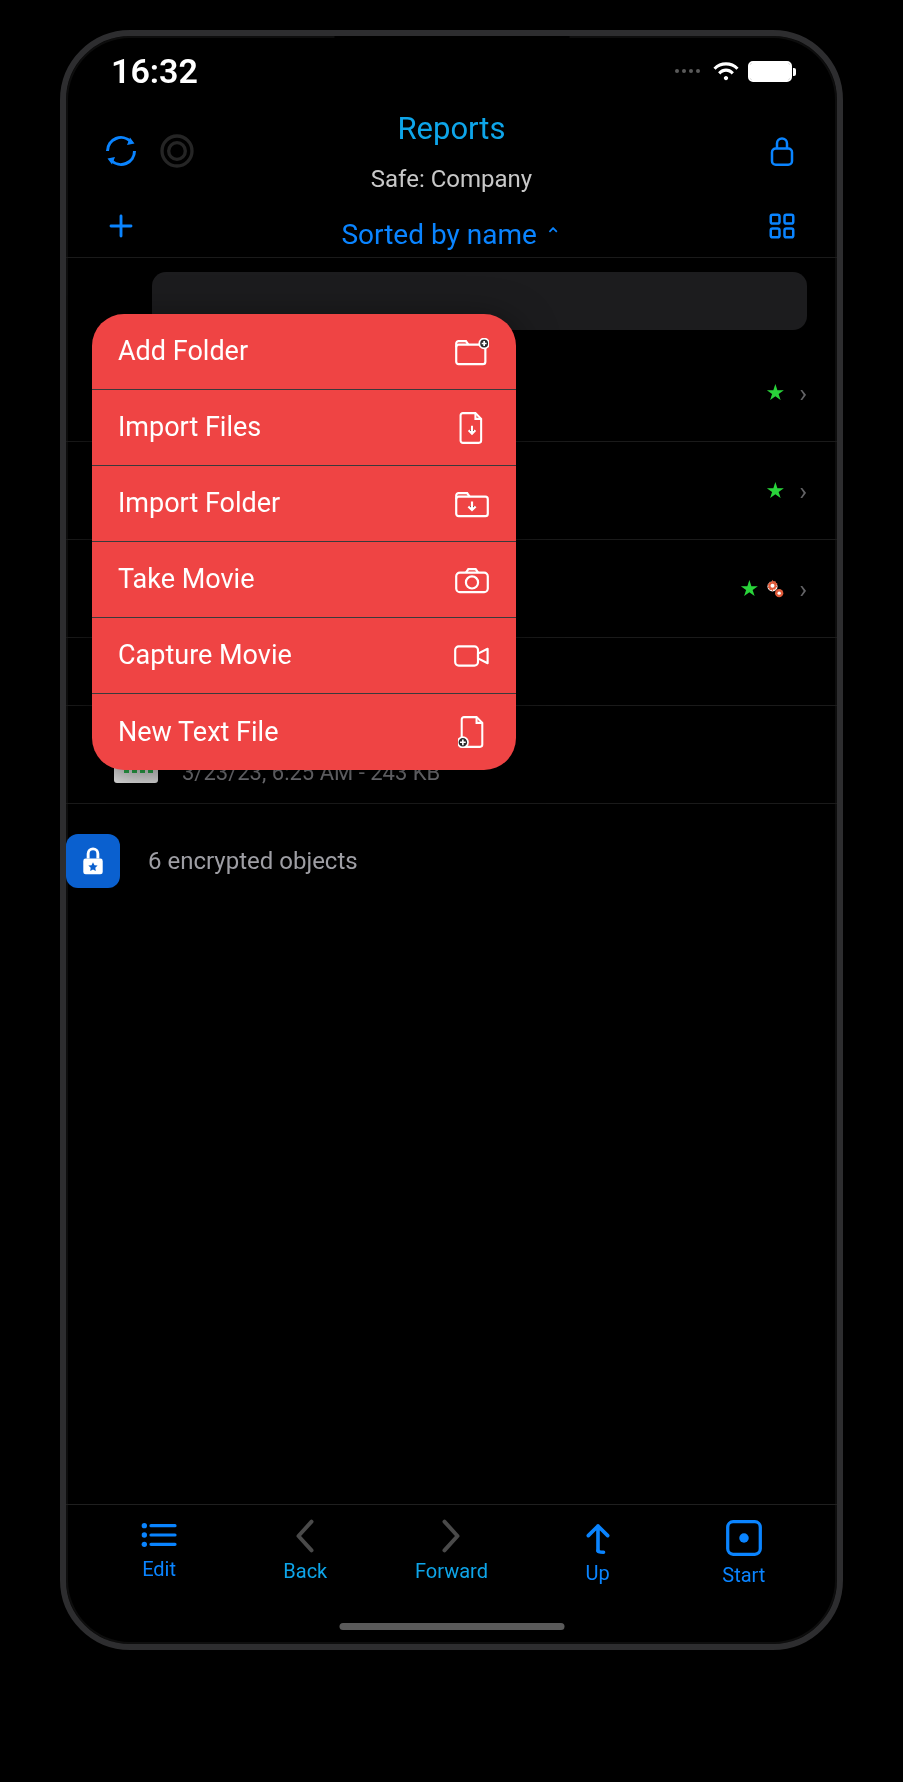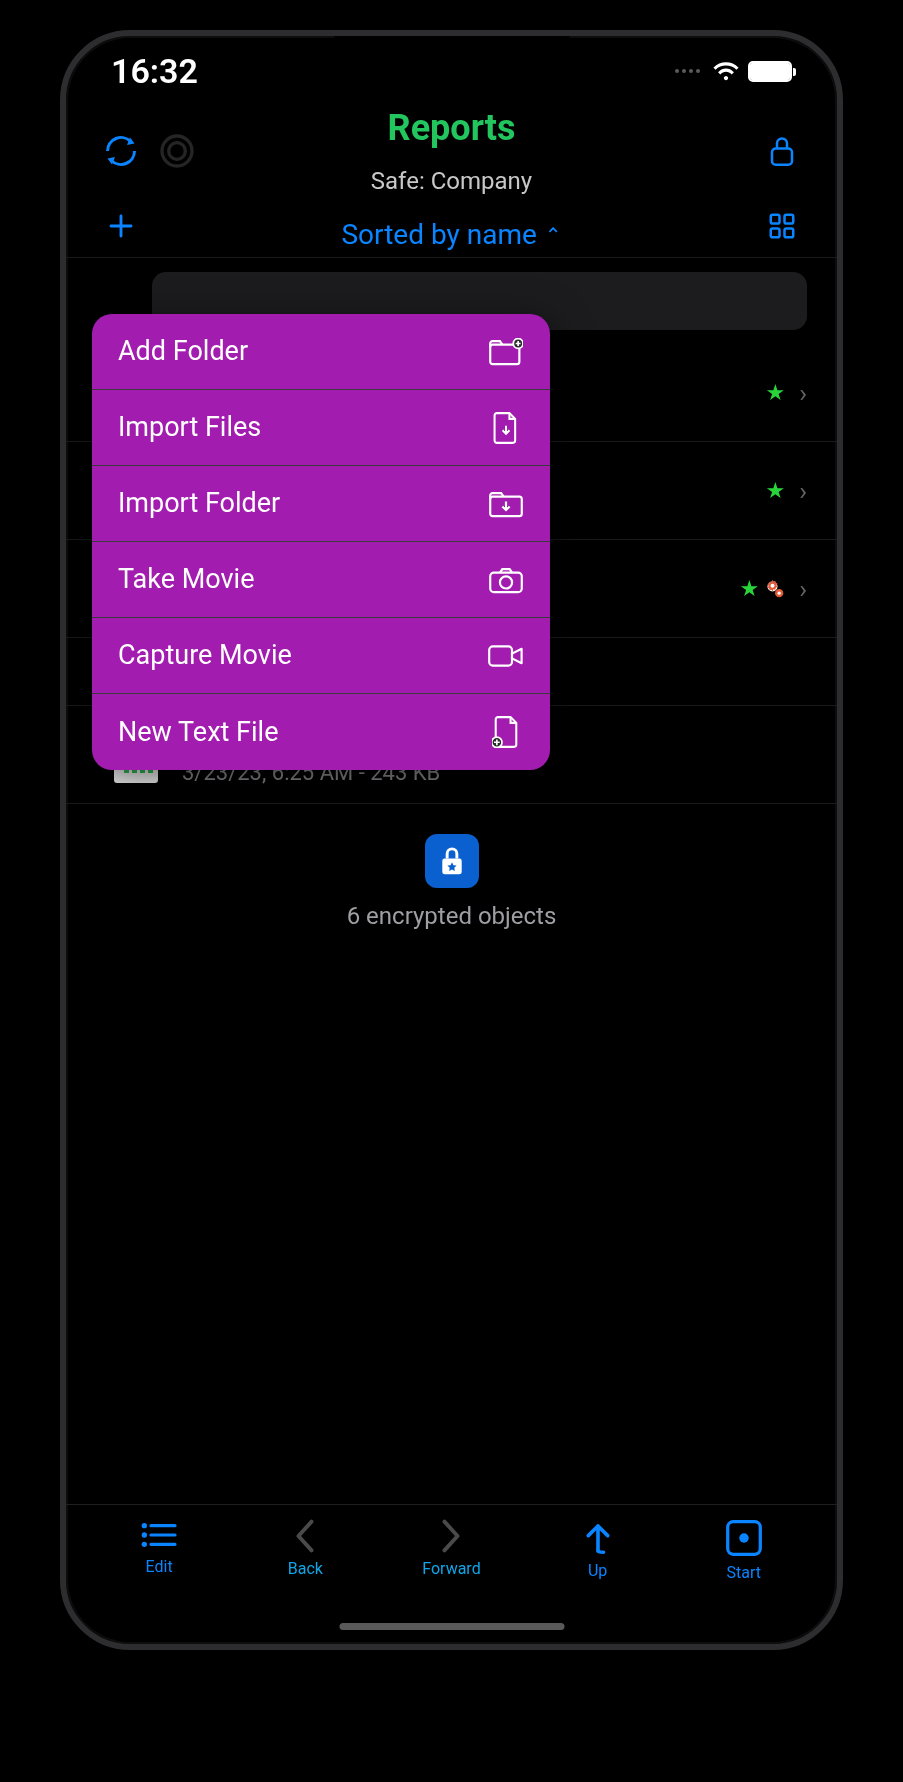--- a/index.html
+++ b/index.html
@@ -9,21 +9,21 @@
   .status-bar{display:flex;justify-content:space-between;align-items:center;padding:0 45px;height:70px;color:#fff;font-size:34px;font-weight:600}
   .status-right{display:flex;align-items:center;gap:9px}
   .dots-sig{display:flex;gap:3px;align-items:flex-end;margin-right:4px}
   .dots-sig span{width:4px;height:4px;background:#5a5a5a;border-radius:50%}
   .wifi-ic svg{display:block}
   .batt{width:44px;height:21px;border:2px solid #fff;border-radius:5px;position:relative}
   .batt:after{content:"";position:absolute;right:-6px;top:5px;width:3px;height:8px;background:#fff;border-radius:0 2px 2px 0}
   .batt-fill{background:#fff;height:100%;width:100%;border-radius:2px}
   .nav-bar{display:flex;align-items:center;justify-content:space-between;padding:0 30px;height:90px}
   .nav-center{text-align:center;flex:1}
-  .title{color:#22c55e;font-size:36px;font-weight:700}
+  .title{color:#0ea5e9;font-size:31px;font-weight:400}
   .subtitle{color:#c8c8c8;font-size:24px;font-weight:400;margin-top:18px}
   .ic-btn{width:50px;height:50px;display:flex;align-items:center;justify-content:center;color:#0a84ff}
   .ic-btn.dim{color:#2a2a2a;margin-left:6px}
   .nav-left,.nav-right{display:flex;align-items:center;width:110px}
   .nav-right{justify-content:flex-end}
   .sort-row{display:flex;align-items:flex-end;justify-content:space-between;padding:0 30px;height:55px}
   .sort-text{color:#0a84ff;font-size:28px;font-weight:400}
   .sort-center{flex:1;display:flex;justify-content:center;align-items:center;gap:8px}
   .chev-up{color:#0a84ff;font-size:20px}
   .divider{height:1px;background:#1a1a1a;margin-top:6px}
@@ -40,29 +40,29 @@
   .star{color:#29d43a;font-size:22px}
   .gear-red svg{display:block}
   .file-ic{width:44px;height:56px;background:#fff;border-radius:3px;position:relative}
   .file-ic:before{content:"";position:absolute;top:0;right:0;width:14px;height:14px;background:#d0d0d0;clip-path:polygon(0 0,100% 100%,0 100%)}
   .file-bars{position:absolute;bottom:10px;left:10px;display:flex;align-items:flex-end;gap:3px}
   .file-bars span{width:5px;background:#33c758}
   .file-bars span:nth-child(1){height:10px}
   .file-bars span:nth-child(2){height:16px}
   .file-bars span:nth-child(3){height:12px}
   .file-bars span:nth-child(4){height:20px}
-  .summary{display:flex;flex-direction:column;align-items:center;gap:14px;padding:30px 0}
+  .summary{display:flex;align-items:center;gap:28px;padding:30px 0}
   .lock-badge{width:54px;height:54px;background:#0a60cf;border-radius:12px;display:flex;align-items:center;justify-content:center}
   .summary-text{color:#9e9ea4;font-size:24px}
   .toolbar{position:absolute;bottom:0;left:0;right:0;border-top:1px solid #1f1f1f;height:140px;display:flex;justify-content:space-around;align-items:flex-start;padding:14px 20px 0}
   .tb-item{display:flex;flex-direction:column;align-items:center;gap:6px;color:#0a84ff;width:100px}
   .tb-item.dis{color:#0ea5e9}
-  .tb-label{font-size:16px}
+  .tb-label{font-size:20px}
   .home-ind{position:absolute;bottom:14px;left:50%;transform:translateX(-50%);width:225px;height:7px;background:#5a5a5a;border-radius:5px}
-  .popover{position:absolute;top:278px;left:26px;width:458px;background:#a21caf;border-radius:20px;overflow:hidden;z-index:50;box-shadow:0 10px 40px rgba(0,0,0,.6)}
+  .popover{position:absolute;top:278px;left:26px;width:424px;background:#ef4444;border-radius:32px;overflow:hidden;z-index:50;box-shadow:0 10px 40px rgba(0,0,0,.6)}
   .pop-item{display:flex;align-items:center;justify-content:space-between;height:76px;padding:0 26px;border-bottom:1px solid #3a3a3c;color:#fff}
   .pop-item:last-child{border-bottom:none}
   .pop-label{font-size:27px;font-weight:400;line-height:1.2}
   .pop-item.tall{height:96px}
   .pop-ic{width:36px;display:flex;justify-content:center;color:#fff}
   svg{display:block}
   .row-stub{height:68px;border-bottom:1px solid #1a1a1a;padding-left:110px;display:flex;align-items:center}
 </style>
 </head>
 <body>

